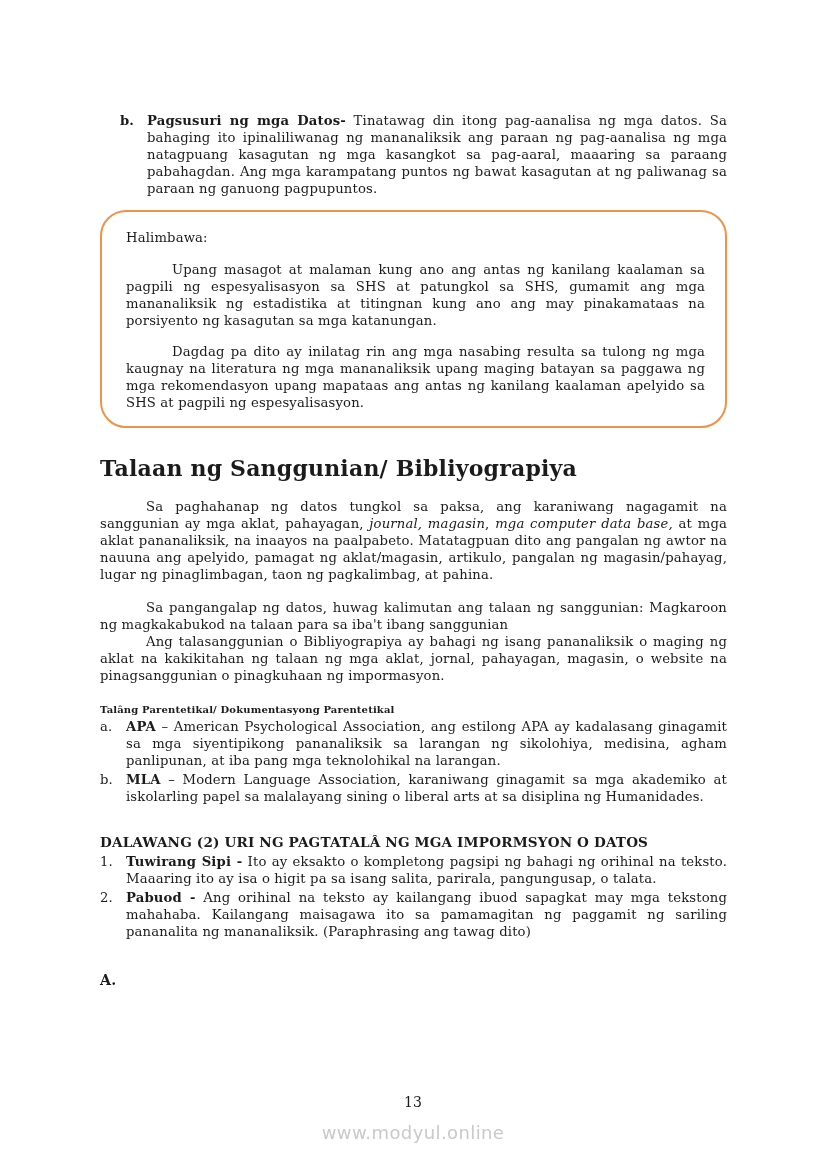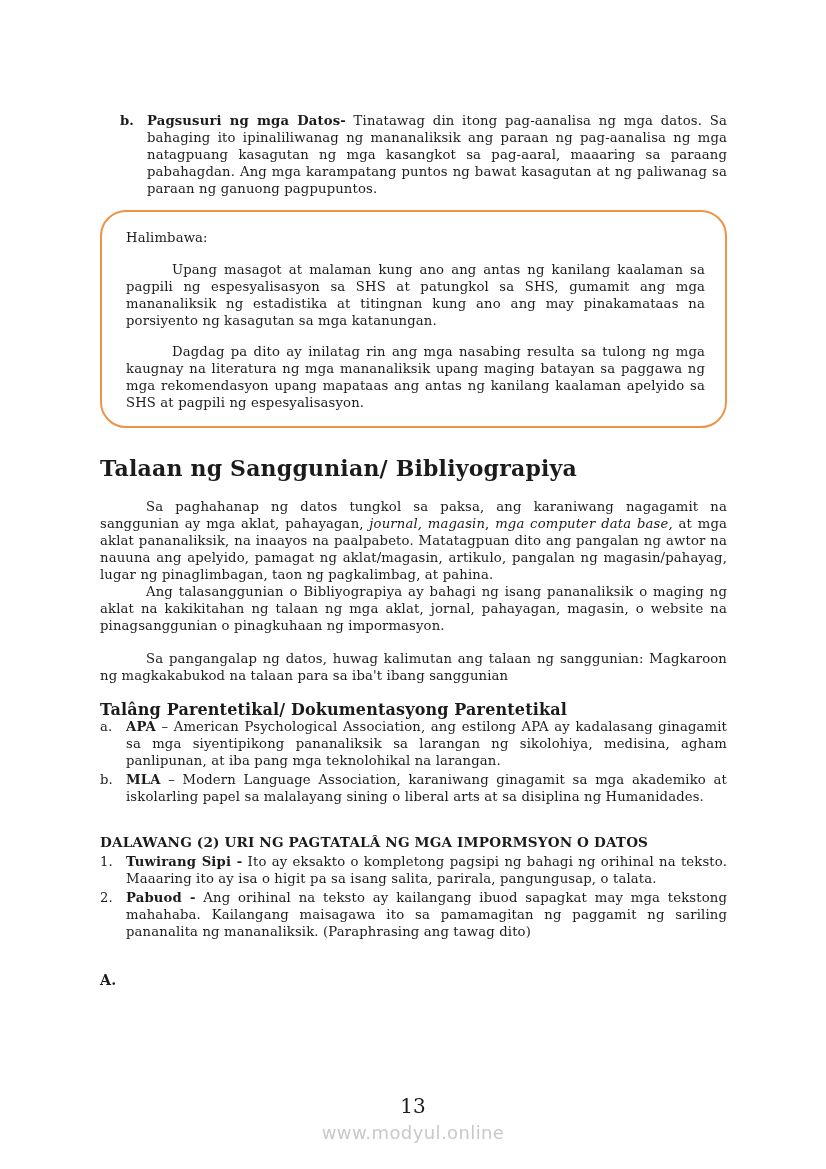--- a/index.html
+++ b/index.html
@@ -51,21 +51,21 @@
     font-size: 22px;
     font-weight: bold;
     margin: 27px 0 17px 0;
     letter-spacing: 0.2px;
   }
   .indent { text-indent: 46px; }
   .para { margin: 0; }
   .gap-top { margin-top: 16px; }
 
   .sub-heading {
-    font-size: 16px;
+    font-size: 10px;
     line-height: 17px;
     font-weight: bold;
     margin-top: 17px;
     letter-spacing: 0.15px;
   }
   .hang {
     position: relative;
     padding-left: 26px;
   }
   .hang .marker { position: absolute; left: 0; top: 0; }
@@ -92,23 +92,23 @@
   .apa-heading .marker { position: absolute; left: 0; top: 0; }
 
   .footer {
     position: absolute;
     left: 0;
     right: 0;
     bottom: 26px;
     text-align: center;
   }
   .page-number {
-    font-size: 20px;
+    font-size: 14px;
     color: #1b1b1b;
-    margin-bottom: 4px;
+    margin-bottom: 12px;
     font-family: "DejaVu Serif", "Liberation Serif", serif;
   }
   .footer-url {
     font-size: 18px;
     color: #c9c9c9;
     font-family: "DejaVu Sans", "Liberation Sans", sans-serif;
     letter-spacing: 0.4px;
   }
 </style>
 </head>
@@ -124,23 +124,23 @@
     <div class="example-box">
       <div class="box-title">Halimbawa:</div>
       <p class="indent">Upang masagot at malaman kung ano ang antas ng kanilang kaalaman sa pagpili ng espesyalisasyon sa SHS at patungkol sa SHS, gumamit ang mga mananaliksik ng estadistika at titingnan kung ano ang may pinakamataas na porsiyento ng kasagutan sa mga katanungan.</p>
       <p class="indent">Dagdag pa dito ay inilatag rin ang mga nasabing resulta sa tulong ng mga kaugnay na literatura ng mga mananaliksik upang maging batayan sa paggawa ng mga rekomendasyon upang mapataas ang antas ng kanilang kaalaman apelyido sa SHS at pagpili ng espesyalisasyon.</p>
     </div>
 
     <div class="main-heading">Talaan ng Sanggunian/ Bibliyograpiya</div>
 
     <p class="para indent"><span>Sa paghahanap ng datos tungkol sa paksa, ang karaniwang nagagamit na sanggunian ay mga aklat, pahayagan, </span><i>journal, magasin</i><span>, </span><i>mga computer data base,</i><span> at mga aklat pananaliksik, na inaayos na paalpabeto. Matatagpuan dito ang pangalan ng awtor na nauuna ang apelyido, pamagat ng aklat/magasin, artikulo, pangalan ng magasin/pahayag, lugar ng pinaglimbagan, taon ng pagkalimbag, at pahina.</span></p>
 
+    <p class="para indent gap-top">Sa pangangalap ng datos, huwag kalimutan ang talaan ng sanggunian: Magkaroon ng magkakabukod na talaan para sa iba't ibang sanggunian</p>
+
     <p class="para indent">Ang talasanggunian o Bibliyograpiya ay bahagi ng isang pananaliksik o maging ng aklat na kakikitahan ng talaan ng mga aklat, jornal, pahayagan, magasin, o website na pinagsanggunian o pinagkuhaan ng impormasyon.</p>
-
-    <p class="para indent gap-top">Sa pangangalap ng datos, huwag kalimutan ang talaan ng sanggunian: Magkaroon ng magkakabukod na talaan para sa iba't ibang sanggunian</p>
 
     <div class="sub-heading">Talâng Parentetikal/ Dokumentasyong Parentetikal</div>
 
     <div class="list-item hang">
       <span class="marker">a.</span><span class="bold">APA</span><span> – American Psychological Association, ang estilong APA ay kadalasang ginagamit sa mga siyentipikong pananaliksik sa larangan ng sikolohiya, medisina, agham panlipunan, at iba pang mga teknolohikal na larangan.</span>
     </div>
     <div class="list-item hang">
       <span class="marker">b.</span><span class="bold">MLA</span><span> – Modern Language Association, karaniwang ginagamit sa mga akademiko at iskolarling papel sa malalayang sining o liberal arts at sa disiplina ng Humanidades.</span>
     </div>
 

